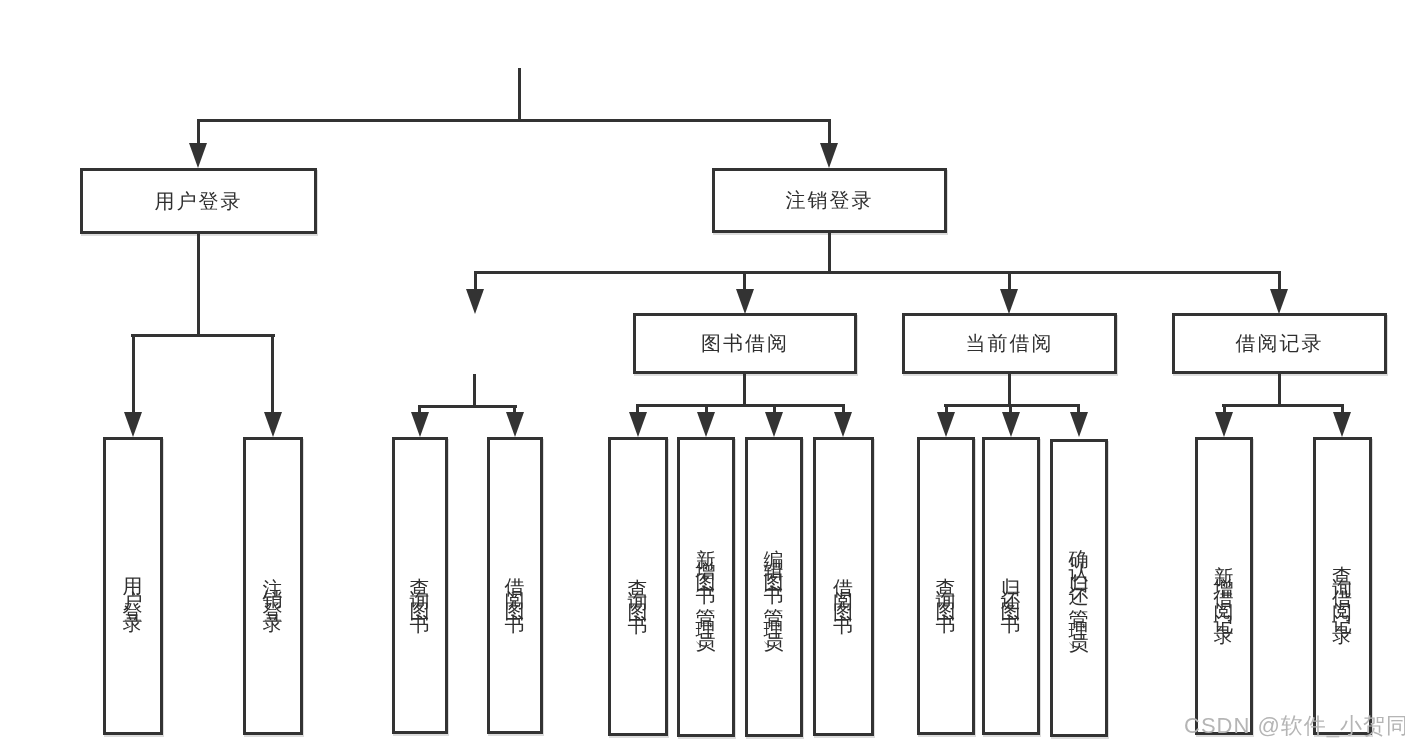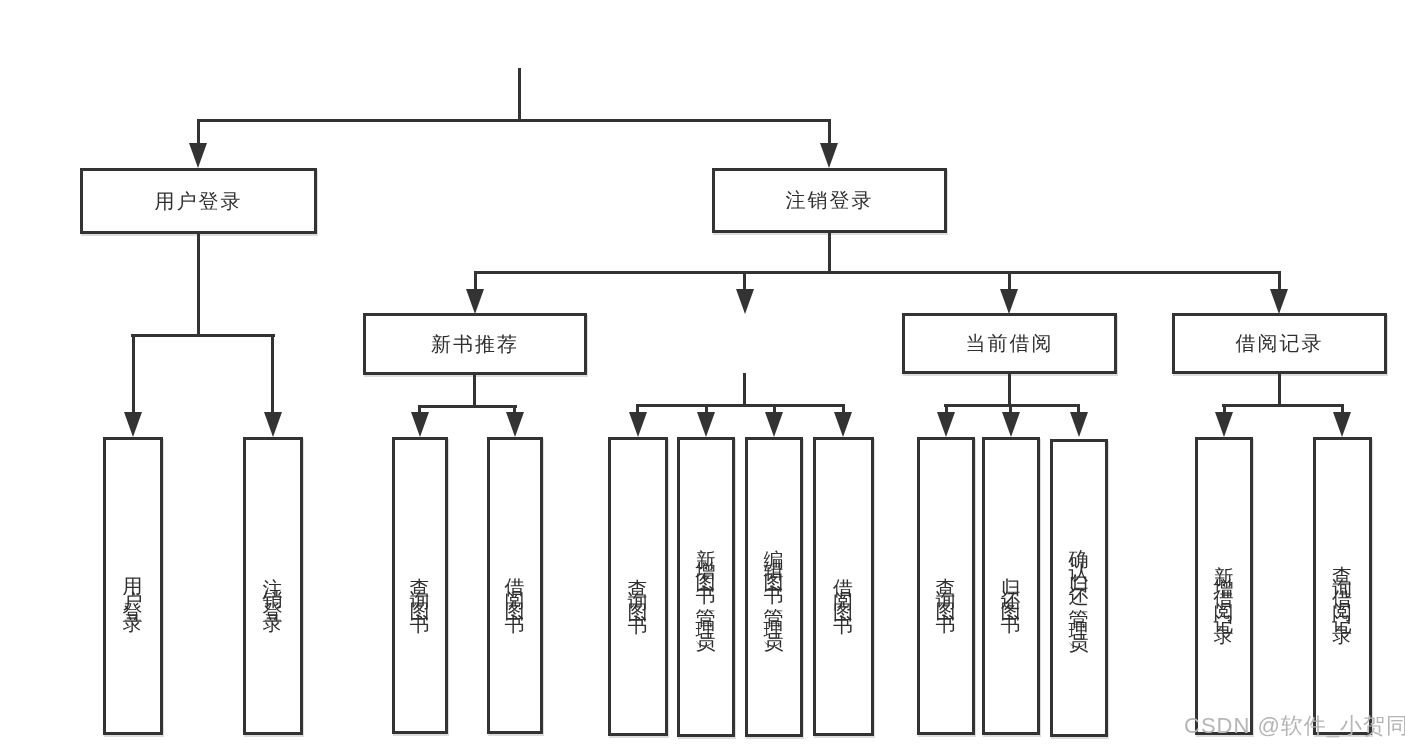--- a/index.html
+++ b/index.html
@@ -87,22 +87,22 @@
   <div class="hline" style="left:474px;top:271px;width:807px;"></div>
   <div class="vline" style="left:474px;top:271px;height:20px;"></div>
   <div class="arrow" style="left:466px;top:289px;"></div>
   <div class="vline" style="left:743px;top:271px;height:20px;"></div>
   <div class="arrow" style="left:736px;top:289px;"></div>
   <div class="vline" style="left:1008px;top:271px;height:20px;"></div>
   <div class="arrow" style="left:1000px;top:289px;"></div>
   <div class="vline" style="left:1278px;top:271px;height:20px;"></div>
   <div class="arrow" style="left:1270px;top:289px;"></div>
 
-  <div class="node" style="left:363px;top:313px;width:224px;height:62px;">
-    <span class="hlabel">新书推荐</span>
+  <div class="node" style="left:633px;top:313px;width:224px;height:61px;">
+    <span class="hlabel">图书借阅</span>
   </div>
   <div class="node" style="left:1172px;top:313px;width:215px;height:61px;">
     <span class="hlabel">借阅记录</span>
   </div>
   <div class="node" style="left:902px;top:313px;width:215px;height:61px;">
     <span class="hlabel">当前借阅</span>
   </div>
 
   <div class="vline" style="left:473px;top:374px;height:34px;"></div>
   <div class="hline" style="left:418px;top:405px;width:99px;"></div>

